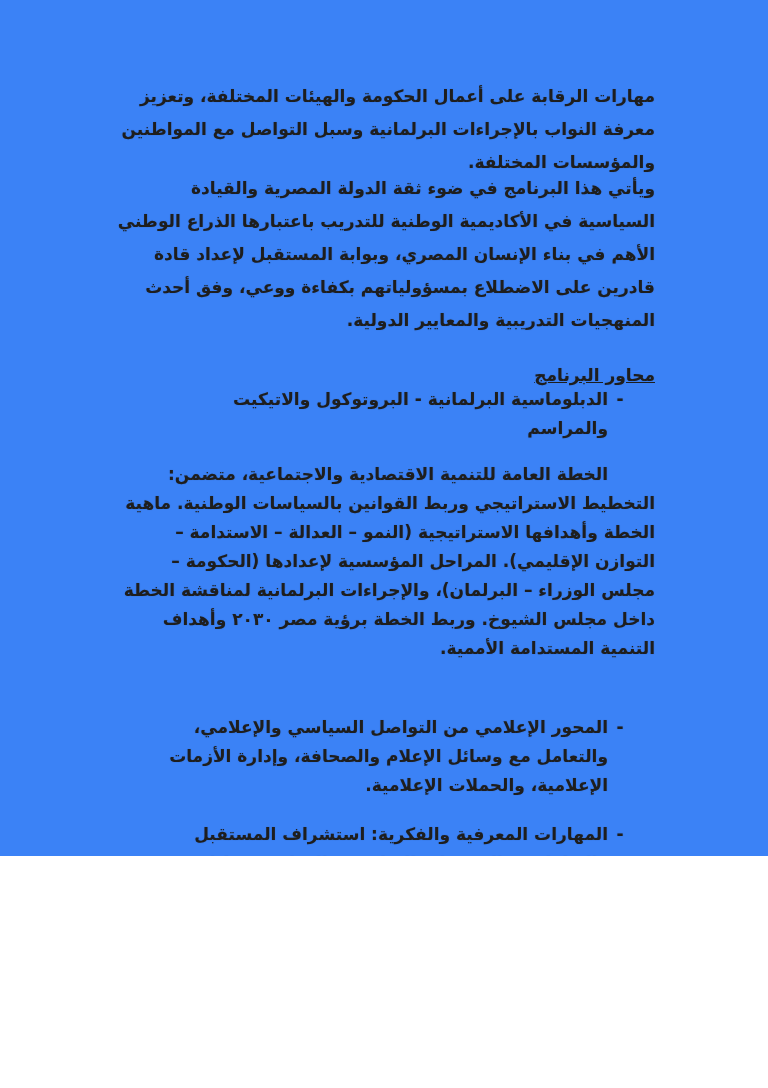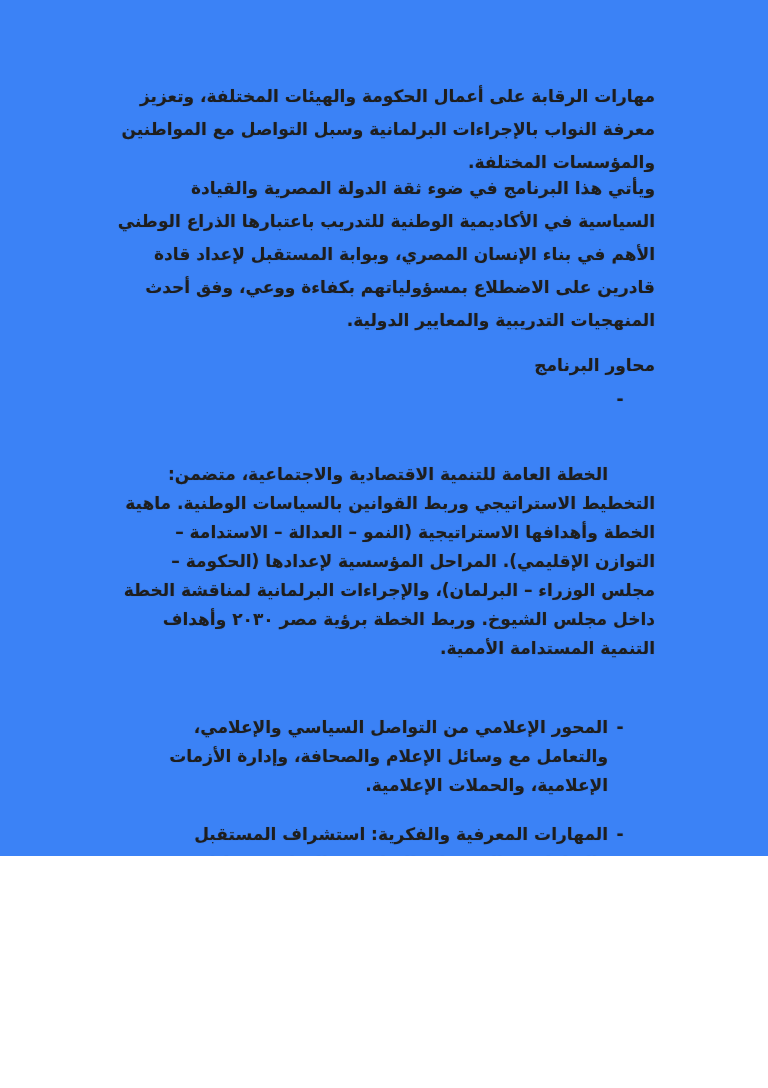--- a/index.html
+++ b/index.html
@@ -29,24 +29,25 @@
     unicode-bidi: embed;
   }
   .para {
     right: 113px;
     width: 545px;
     line-height: 33px;
   }
   .para-1 { top: 80px; }
   .para-2 { top: 172px; }
   .heading {
-    top: 350px;
+    top: 360px;
     right: 113px;
     width: 545px;
     line-height: 30px;
+    text-decoration: underline;
   }
   .bullet { position: absolute; }
   .bullet .dash {
     position: absolute;
     top: 0;
     right: -22px;
     width: 20px;
     text-align: center;
     font-size: 17px;
     line-height: inherit;
@@ -76,20 +77,21 @@
 <div class="page">
 
   <div class="txt para para-1">مهارات الرقابة على أعمال الحكومة والهيئات المختلفة، وتعزيز معرفة النواب بالإجراءات البرلمانية وسبل التواصل مع المواطنين والمؤسسات المختلفة.</div>
 
   <div class="txt para para-2">ويأتي هذا البرنامج في ضوء ثقة الدولة المصرية والقيادة السياسية في الأكاديمية الوطنية للتدريب باعتبارها الذراع الوطني الأهم في بناء الإنسان المصري، وبوابة المستقبل لإعداد قادة قادرين على الاضطلاع بمسؤولياتهم بكفاءة ووعي، وفق أحدث المنهجيات التدريبية والمعايير الدولية.</div>
 
   <div class="txt heading">محاور البرنامج</div>
 
   <div class="txt bullet b-hang bullet-1">
     <span class="dash">-</span>
+    <span>الدبلوماسية البرلمانية - البروتوكول والاتيكيت والمراسم</span>
   </div>
 
   <div class="txt bullet b-full bullet-2">
     <span class="dash">-</span>
     <span>الخطة العامة للتنمية الاقتصادية والاجتماعية، متضمن: التخطيط الاستراتيجي وربط القوانين بالسياسات الوطنية. ماهية الخطة وأهدافها الاستراتيجية (النمو – العدالة – الاستدامة – التوازن الإقليمي). المراحل المؤسسية لإعدادها (الحكومة – مجلس الوزراء – البرلمان)، والإجراءات البرلمانية لمناقشة الخطة داخل مجلس الشيوخ. وربط الخطة برؤية مصر ٢٠٣٠ وأهداف التنمية المستدامة الأممية.</span>
   </div>
 
   <div class="txt bullet b-hang bullet-3">
     <span class="dash">-</span>
     <span>المحور الإعلامي من التواصل السياسي والإعلامي، والتعامل مع وسائل الإعلام والصحافة، وإدارة الأزمات الإعلامية، والحملات الإعلامية.</span>

